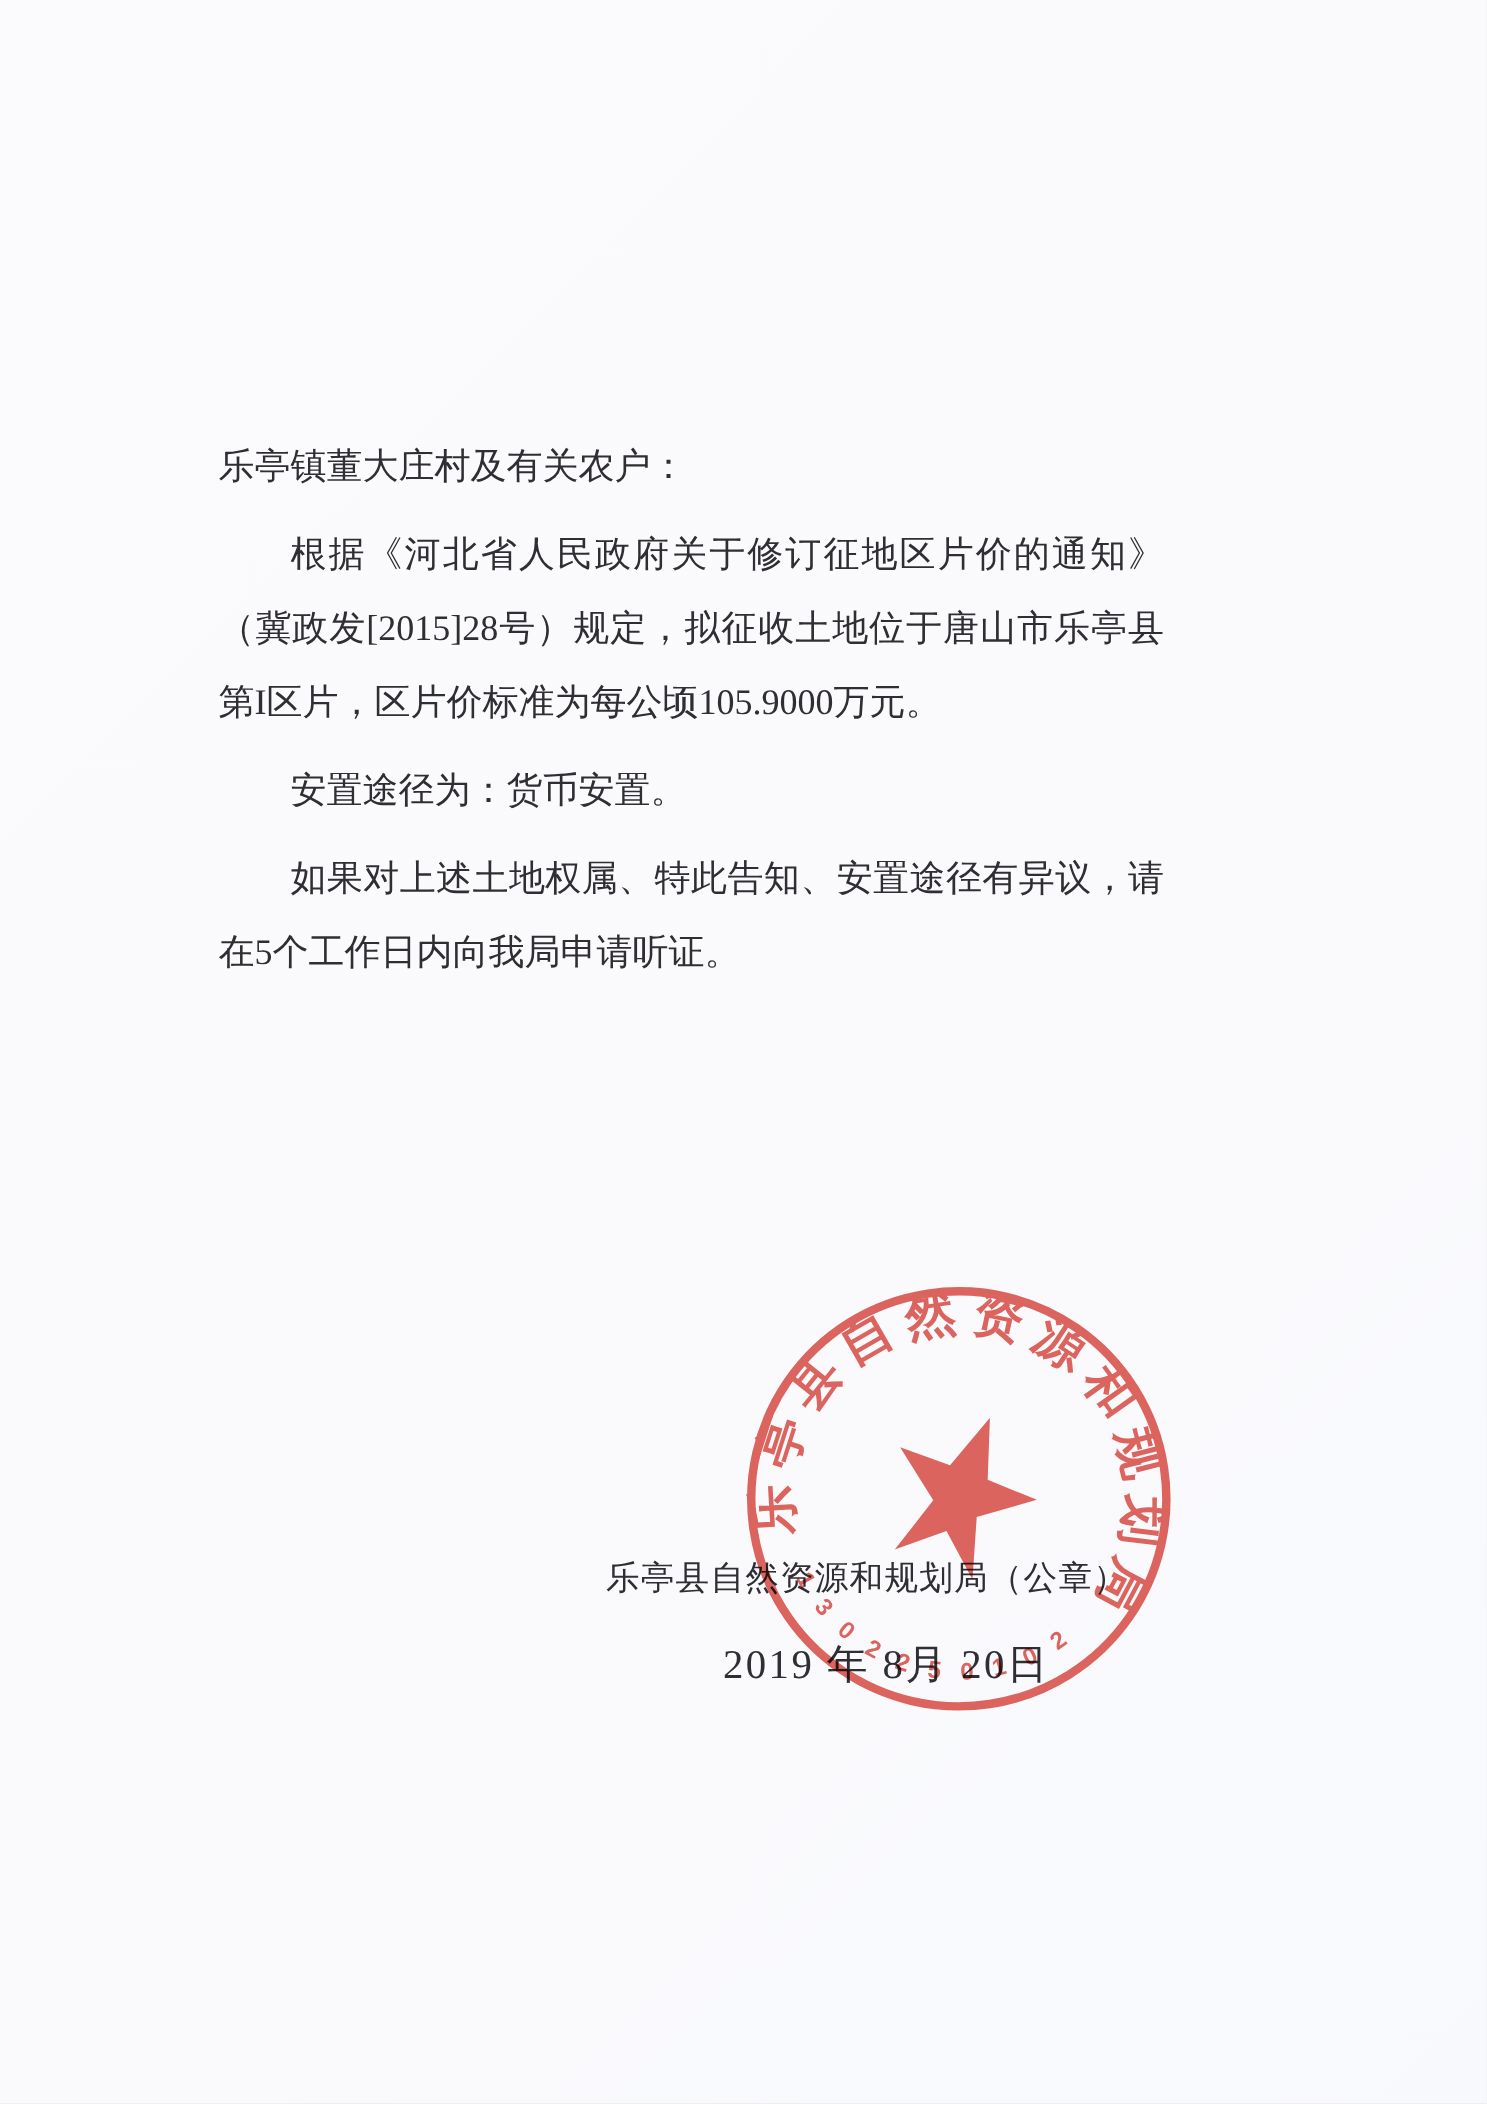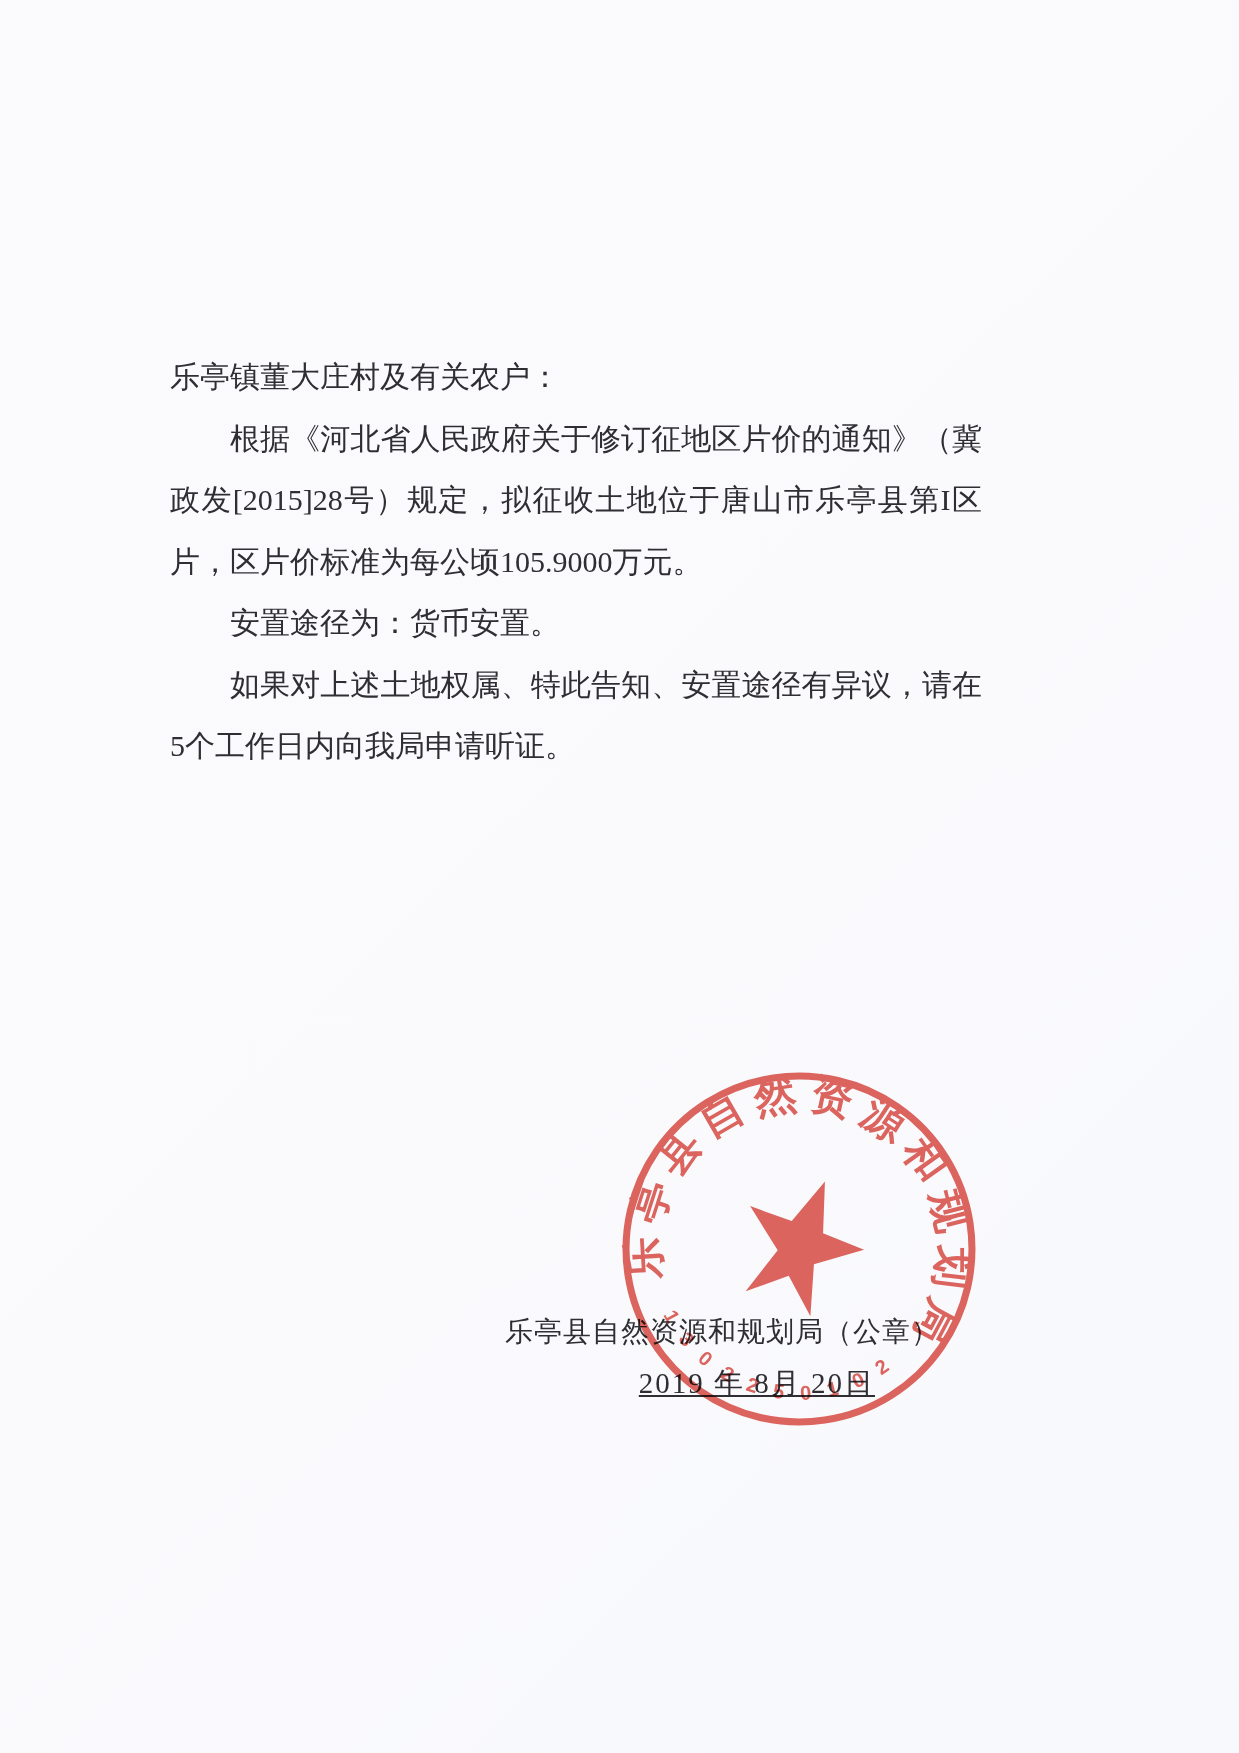--- a/index.html
+++ b/index.html
@@ -31,46 +31,44 @@
   .content {
     position: absolute;
     left: 170px;
     top: 346px;
     width: 812px;
     font-size: 30px;
     line-height: 61.5px;
     text-align: justify;
   }
   .content p {
-    margin: 0;
+    margin: 12px;
     padding: 0;
   }
   .salutation {
     text-indent: 0;
   }
   .para {
     text-indent: 2em;
   }
   .signature-line {
     position: absolute;
     top: 1296px;
     right: 299px;
     font-size: 28px;
     letter-spacing: 1px;
     white-space: nowrap;
-    margin-top: 17px;
   }
   .date-line {
     position: absolute;
     top: 1364px;
     right: 364px;
-    font-size: 29px;
+    font-size: 34px;
     letter-spacing: 2px;
     white-space: nowrap;
-    text-decoration: underline;
   }
   .seal {
     position: absolute;
     left: 618px;
     top: 1068px;
     width: 362px;
     height: 362px;
     transform: rotate(13deg);
     mix-blend-mode: multiply;
     opacity: 0.88;

